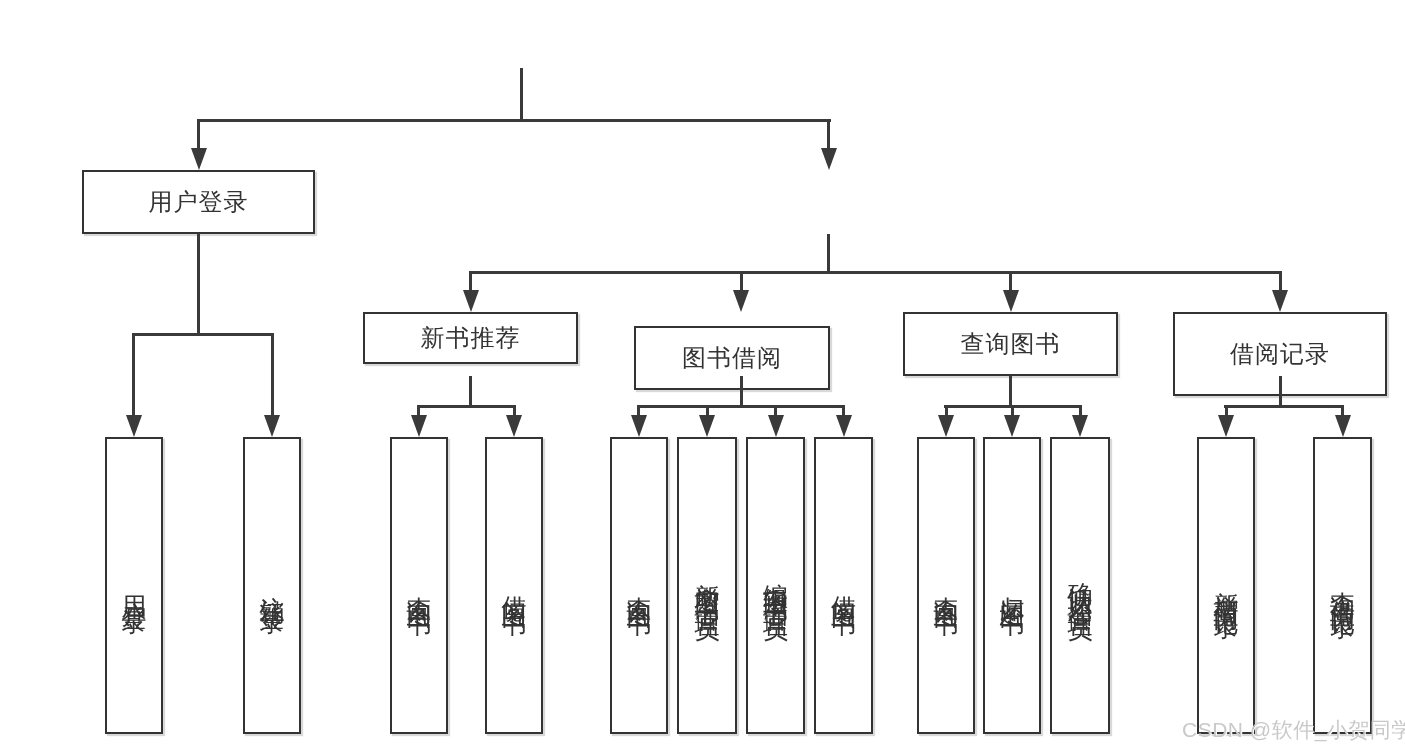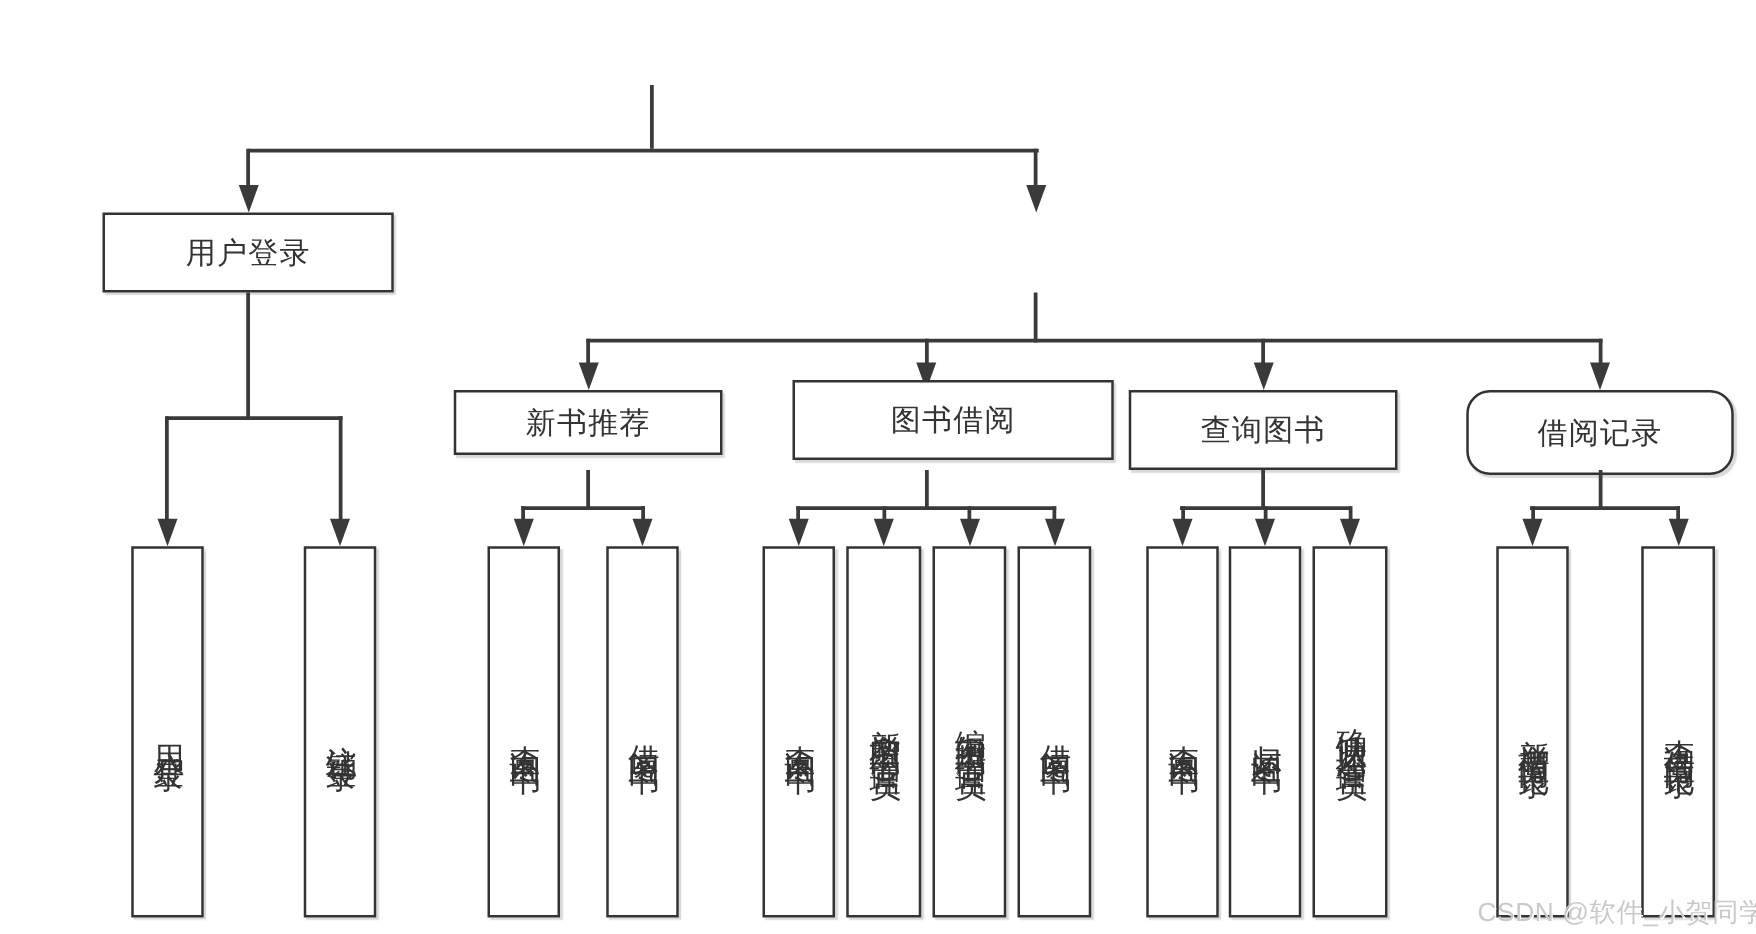--- a/index.html
+++ b/index.html
@@ -88,27 +88,27 @@
   <div class="vline" style="left: 740px; top: 271px; height: 22px; background: rgb(58, 58, 58);"></div>
   <div class="arrow" style="left: 733px; top: 290px; border-top-color: rgb(58, 58, 58);"></div>
   <div class="vline" style="left: 1009px; top: 271px; height: 22px; background: rgb(58, 58, 58);"></div>
   <div class="arrow" style="left: 1003px; top: 290px; border-top-color: rgb(58, 58, 58);"></div>
   <div class="vline" style="left: 1279px; top: 271px; height: 22px; background: rgb(58, 58, 58);"></div>
   <div class="arrow" style="left: 1272px; top: 290px; border-top-color: rgb(58, 58, 58);"></div>
 
   <div class="box" style="left: 363px; top: 312px; width: 215px; height: 52px; border-color: rgb(51, 51, 51); color: rgb(51, 51, 51);">
     <span>新书推荐</span>
   </div>
-  <div class="box" style="left: 634px; top: 304px; width: 257px; height: 64px; border-color: rgb(51, 51, 51); color: rgb(51, 51, 51); text-align: center;">
+  <div class="box" style="left: 634px; top: 326px; width: 196px; height: 64px; border-color: rgb(51, 51, 51); color: rgb(51, 51, 51); text-align: center;">
     <span>图书借阅</span>
   </div>
   <div class="box" style="left: 903px; top: 312px; width: 215px; height: 64px; border-color: rgb(51, 51, 51); color: rgb(51, 51, 51);">
     <span>查询图书</span>
   </div>
-  <div class="box" style="left: 1173px; top: 312px; width: 214px; height: 68px; border-color: rgb(51, 51, 51); color: rgb(51, 51, 51); border-radius: 19px;">
+  <div class="box" style="left: 1173px; top: 312px; width: 214px; height: 84px; border-color: rgb(51, 51, 51); color: rgb(51, 51, 51);">
     <span>借阅记录</span>
   </div>
 
   <div class="vline" style="left: 469px; top: 376px; height: 32px; background: rgb(58, 58, 58);"></div>
   <div class="hline" style="left: 417px; top: 405px; width: 99px; background: rgb(58, 58, 58);"></div>
   <div class="vline" style="left: 417px; top: 405px; height: 14px; background: rgb(58, 58, 58);"></div>
   <div class="arrow" style="left: 411px; top: 415px; border-top-color: rgb(58, 58, 58);"></div>
   <div class="vline" style="left: 513px; top: 405px; height: 14px; background: rgb(58, 58, 58);"></div>
   <div class="arrow" style="left: 506px; top: 415px; border-top-color: rgb(58, 58, 58);"></div>
 

